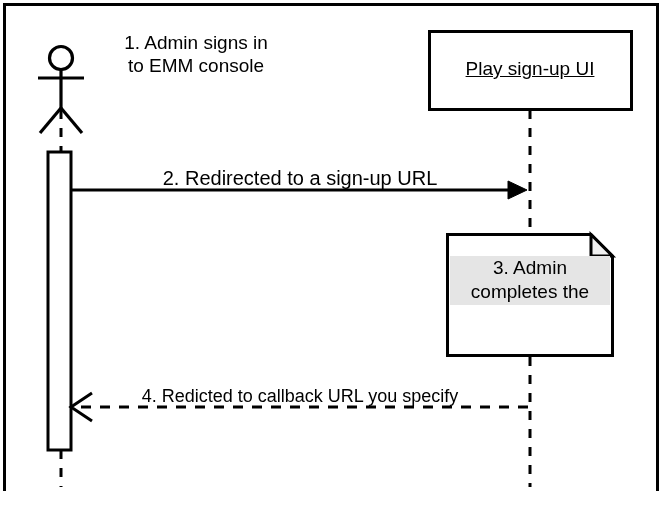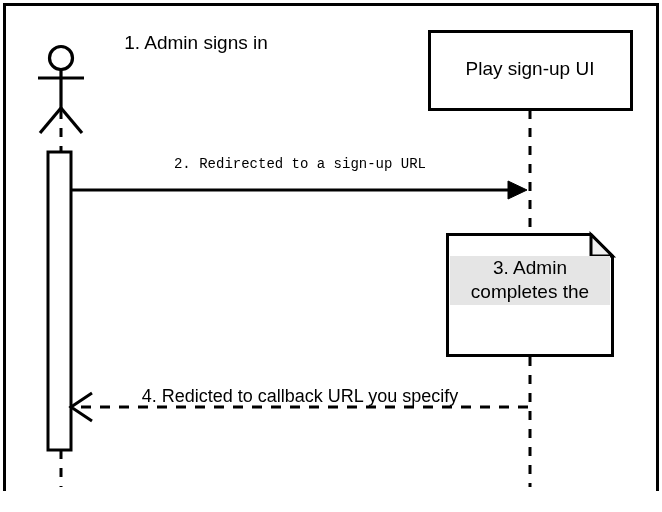--- a/index.html
+++ b/index.html
@@ -38,27 +38,27 @@
     left: 96px;
     top: 31px;
     width: 200px;
     font-size: 19px;
   }
   #participant-label {
     left: 428px;
     top: 57px;
     width: 204px;
     font-size: 19px;
+    text-decoration: underline;
   }
   #message-2-label {
     left: 90px;
-    top: 156px;
+    top: 166px;
     width: 420px;
-    font-size: 14px;
-    font-family: Liberation Mono, monospace;
+    font-size: 20px;
   }
   #message-4-label {
     left: 90px;
     top: 386px;
     width: 420px;
     font-size: 18px;
   }
   #note-text {
     left: 450px;
     top: 256px;
@@ -102,21 +102,21 @@
     <line x1="71" y1="190" x2="517" y2="190" stroke="#000000" stroke-width="3"></line>
     <polygon points="527,190 508,181 508,199" fill="#000000" stroke="#000000" stroke-width="1"></polygon>
 
     <path d="M 447.5 234.5 L 591 234.5 L 612.5 256 L 612.5 355.5 L 447.5 355.5 Z" fill="#ffffff" stroke="#000000" stroke-width="3"></path>
     <path d="M 591 234.5 L 591 256 L 612.5 256 Z" fill="#f0f0f0" stroke="#000000" stroke-width="3" stroke-linejoin="miter"></path>
 
     <line x1="528" y1="407" x2="78" y2="407" stroke="#000000" stroke-width="3" stroke-dasharray="10 9"></line>
     <polyline points="92,393 71,407 92,421" fill="none" stroke="#000000" stroke-width="3" stroke-linecap="butt" stroke-linejoin="miter"></polyline>
   </svg>
 
-  <div class="dg-text" id="actor-caption"><span>1. Admin signs in</span><br></div>
+  <div class="dg-text" id="actor-caption"><span>1. Admin signs in</span><br><span>to EMM console</span></div>
 
   <div class="dg-text" id="participant-label">Play sign-up UI</div>
 
   <div class="dg-text" id="message-2-label">2. Redirected to a sign-up URL</div>
 
   <div class="dg-text" id="message-4-label">4. Redicted to callback URL you specify</div>
 
   <div class="dg-text" id="note-text"><span class="note-line">3. Admin</span><span class="note-line">completes the</span></div>
 
 </div>

